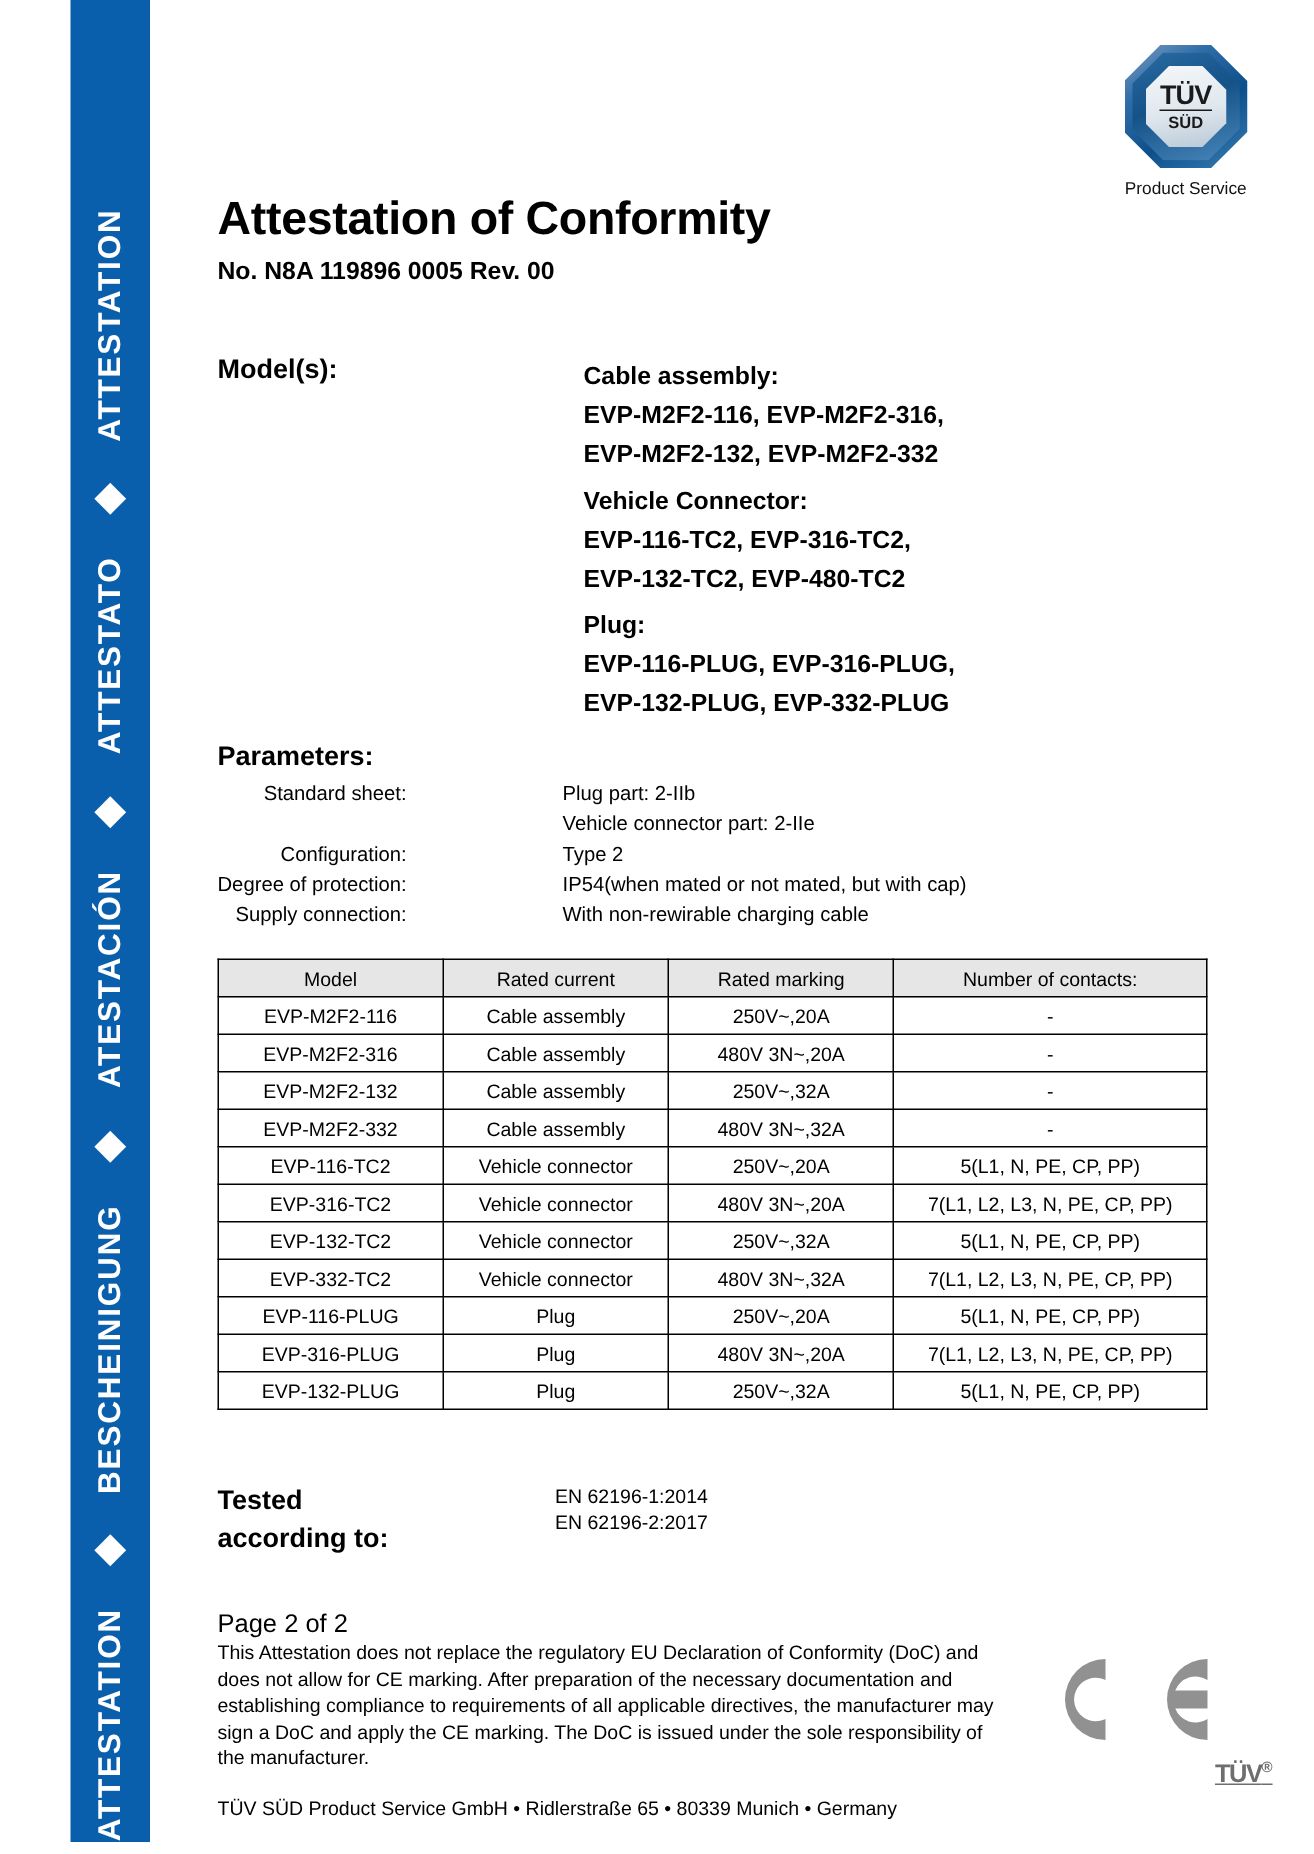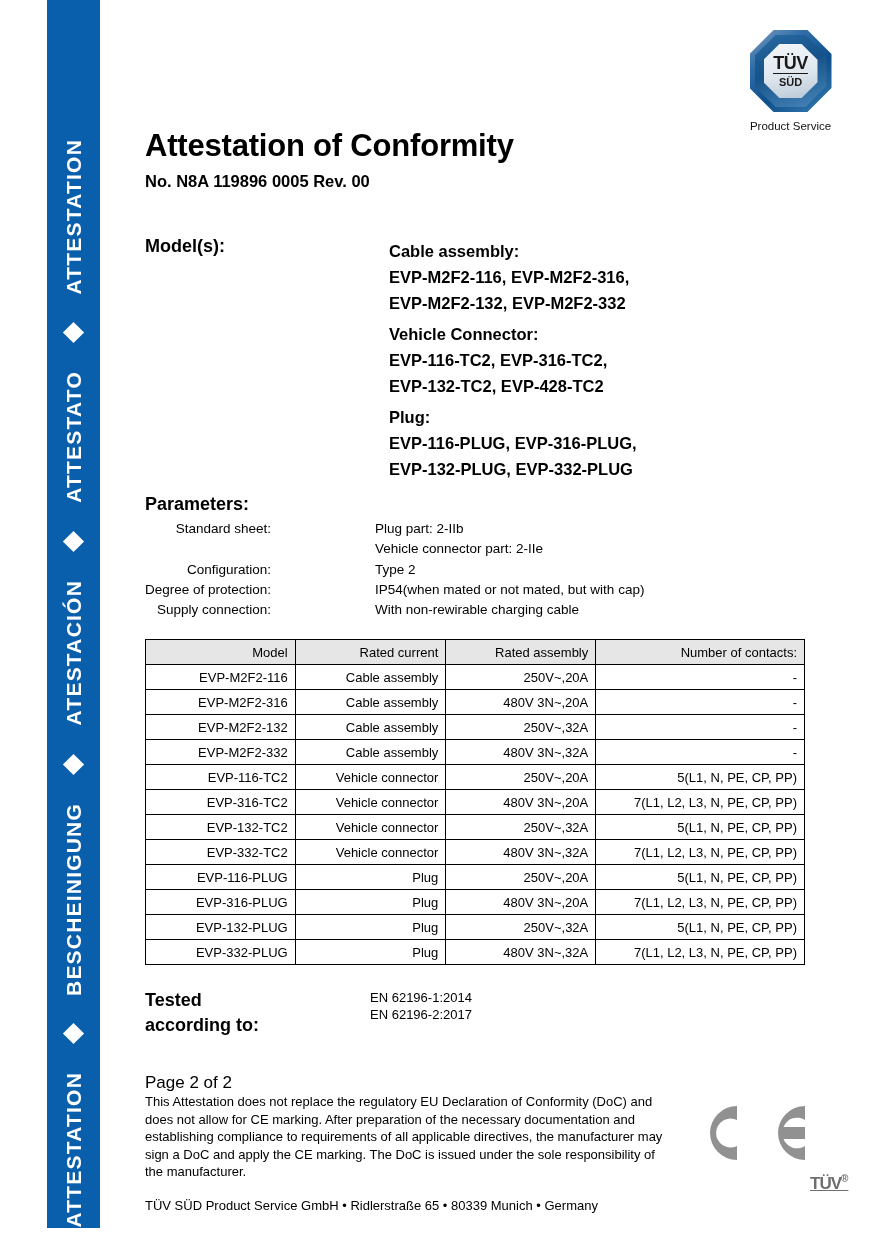--- a/index.html
+++ b/index.html
@@ -185,21 +185,21 @@
     position: absolute;
     left: 0;
     top: 639px;
     width: 660px;
     border-collapse: collapse;
     font-size: 13px;
   }
   #spec-table th, #spec-table td {
     border: 1px solid #000000;
     padding: 4px 7px;
-    text-align: right;
+    text-align: center;
     font-weight: normal;
     height: 16px;
     vertical-align: middle;
   }
   #spec-table thead th {
     background: #e6e6e6;
   }
   .col-model   { width: 150px; }
   .col-current { width: 148px; }
   .col-voltage { width: 146px; }
@@ -307,21 +307,21 @@
   <div id="models-label">Model(s):</div>
   <div id="models-list">
     <div class="model-group">
       <div class="model-head">Cable assembly:</div>
       <div>EVP-M2F2-116, EVP-M2F2-316,</div>
       <div>EVP-M2F2-132, EVP-M2F2-332</div>
     </div>
     <div class="model-group">
       <div class="model-head">Vehicle Connector:</div>
       <div>EVP-116-TC2, EVP-316-TC2,</div>
-      <div>EVP-132-TC2, EVP-428-TC2</div>
+      <div>EVP-132-TC2, EVP-480-TC2</div>
     </div>
     <div class="model-group">
       <div class="model-head">Plug:</div>
       <div>EVP-116-PLUG, EVP-316-PLUG,</div>
       <div>EVP-132-PLUG, EVP-332-PLUG</div>
     </div>
   </div>
 
   <div id="params-title">Parameters:</div>
   <div id="params-left">
@@ -337,21 +337,21 @@
     <div>Type 2</div>
     <div>IP54(when mated or not mated, but with cap)</div>
     <div>With non-rewirable charging cable</div>
   </div>
 
   <table id="spec-table">
     <thead>
       <tr>
         <th class="col-model">Model</th>
         <th class="col-current">Rated current</th>
-        <th class="col-voltage">Rated assembly</th>
+        <th class="col-voltage">Rated marking</th>
         <th class="col-contacts">Number of contacts:</th>
       </tr>
     </thead>
     <tbody id="spec-tbody">
         <tr>
           <td class="col-model">EVP-M2F2-116</td>
           <td class="col-current">Cable assembly</td>
           <td class="col-voltage">250V~,20A</td>
           <td class="col-contacts">-</td>
         </tr>
@@ -407,26 +407,20 @@
           <td class="col-model">EVP-316-PLUG</td>
           <td class="col-current">Plug</td>
           <td class="col-voltage">480V 3N~,20A</td>
           <td class="col-contacts">7(L1, L2, L3, N, PE, CP, PP)</td>
         </tr>
         <tr>
           <td class="col-model">EVP-132-PLUG</td>
           <td class="col-current">Plug</td>
           <td class="col-voltage">250V~,32A</td>
           <td class="col-contacts">5(L1, N, PE, CP, PP)</td>
-        </tr>
-        <tr>
-          <td class="col-model">EVP-332-PLUG</td>
-          <td class="col-current">Plug</td>
-          <td class="col-voltage">480V 3N~,32A</td>
-          <td class="col-contacts">7(L1, L2, L3, N, PE, CP, PP)</td>
         </tr>
       </tbody>
   </table>
 
   <div id="tested-label">
     <div>Tested</div>
     <div>according to:</div>
   </div>
   <div id="tested-list">
     <div>EN 62196-1:2014</div>

